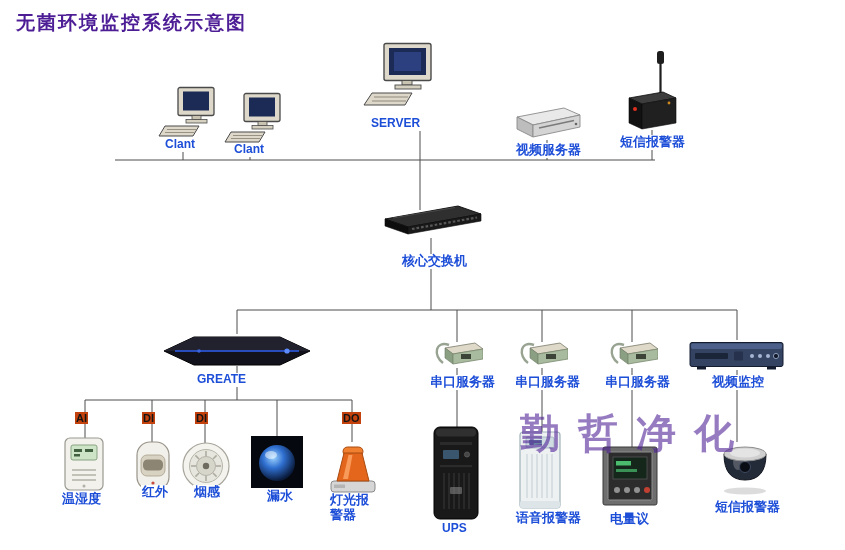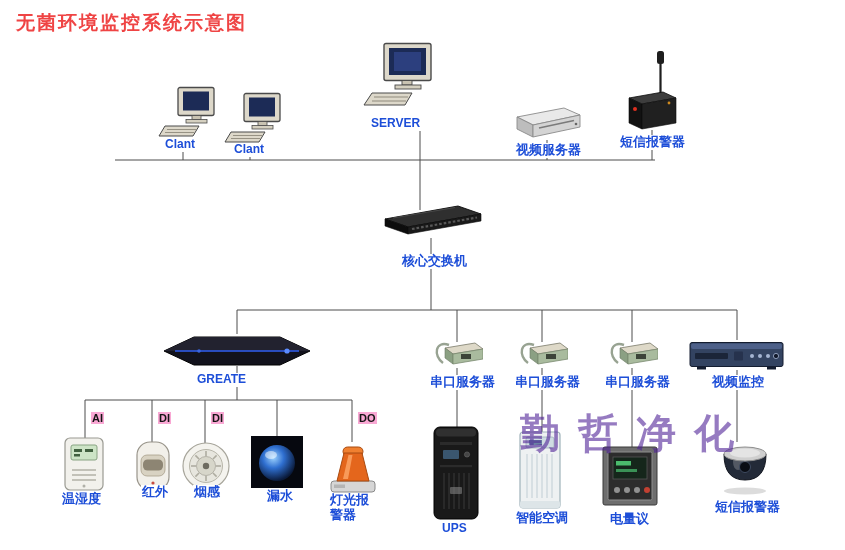--- a/index.html
+++ b/index.html
@@ -1,25 +1,25 @@
 <!DOCTYPE html>
 <html><head>
 <meta charset="utf-8">
 <style>
   html,body{margin:0;padding:0;background:#fff;}
   #canvas{position:relative;width:845px;height:550px;background:#ffffff;overflow:hidden;
     font-family:"Liberation Sans",sans-serif;}
   .abs{position:absolute;}
-  #title{left:16px;top:10px;font-size:19px;font-weight:bold;letter-spacing:2px;color:#ef4444;z-index:4;}
+  #title{left:16px;top:10px;font-size:19px;font-weight:bold;letter-spacing:2px;color:#4c1d95;z-index:4;}
   #lines{left:0;top:0;width:845px;height:550px;z-index:1;}
   .icon{z-index:3;}
   .icon svg{display:block;width:100%;height:100%;}
   .label{z-index:4;font-size:13px;font-weight:bold;color:#1d4ed8;white-space:nowrap;background:#fff;padding:0 1px;line-height:1.15;}
   .label.en{font-size:12px;}
-  .io{z-index:4;font-size:11px;font-weight:bold;color:#141414;background:#f9a8d4;padding:0 1px;margin-left:16px;}
+  .io{z-index:4;font-size:11px;font-weight:bold;color:#141414;background:#c2410c;padding:0 1px;}
   .wrap{white-space:normal;word-break:break-all;width:46px;}
   #wm1{left:520px;top:406px;font-size:40px;font-weight:bold;letter-spacing:18px;color:#4c1d95;opacity:.58;z-index:5;white-space:nowrap;}
   #wm2{left:452px;top:474px;font-size:36px;font-weight:bold;letter-spacing:7px;color:#a6a6a6;opacity:.62;z-index:5;white-space:nowrap;}
 </style>
 </head>
 <body>
 
 <div id="canvas">
 
   <div id="title" class="abs">无菌环境监控系统示意图</div>
@@ -295,21 +295,21 @@
         <line x1="10" y1="24" x2="10" y2="68"></line>
           <line x1="15" y1="24" x2="15" y2="68"></line>
         <line x1="20" y1="24" x2="20" y2="68"></line>
           <line x1="25" y1="24" x2="25" y2="68"></line>
         <line x1="30" y1="24" x2="30" y2="68"></line>
           <line x1="35" y1="24" x2="35" y2="68"></line>
       </g>
       <rect x="3" y="71" width="40" height="7" rx="2" fill="#dde5e8"></rect>
     </svg>
   </div>
-  <div class="abs label" style="left:515px;top:511px">智能空调</div>
+  <div class="abs label" style="left:515px;top:511px">语音报警器</div>
 
   <div class="abs icon" style="left:602px;top:446px;width:56px;height:60px">
     <svg viewBox="0 0 56 60">
       <rect x="1" y="1" width="54" height="58" rx="2" fill="#6e6e6e" stroke="#3a3a3a" stroke-width="1"></rect>
       <rect x="6" y="6" width="44" height="48" rx="1.5" fill="#2c2c2c" stroke="#8f8f8f" stroke-width="1"></rect>
       <rect x="11" y="11" width="34" height="22" fill="#15261b" stroke="#565656" stroke-width="0.8"></rect>
       <rect x="14" y="15" width="15" height="4.5" fill="#4bbb6d"></rect>
       <rect x="14" y="23" width="21" height="3" fill="#3a9156"></rect>
       <circle cx="15" cy="44" r="3" fill="#909090"></circle>
       <circle cx="25" cy="44" r="3" fill="#909090"></circle>

